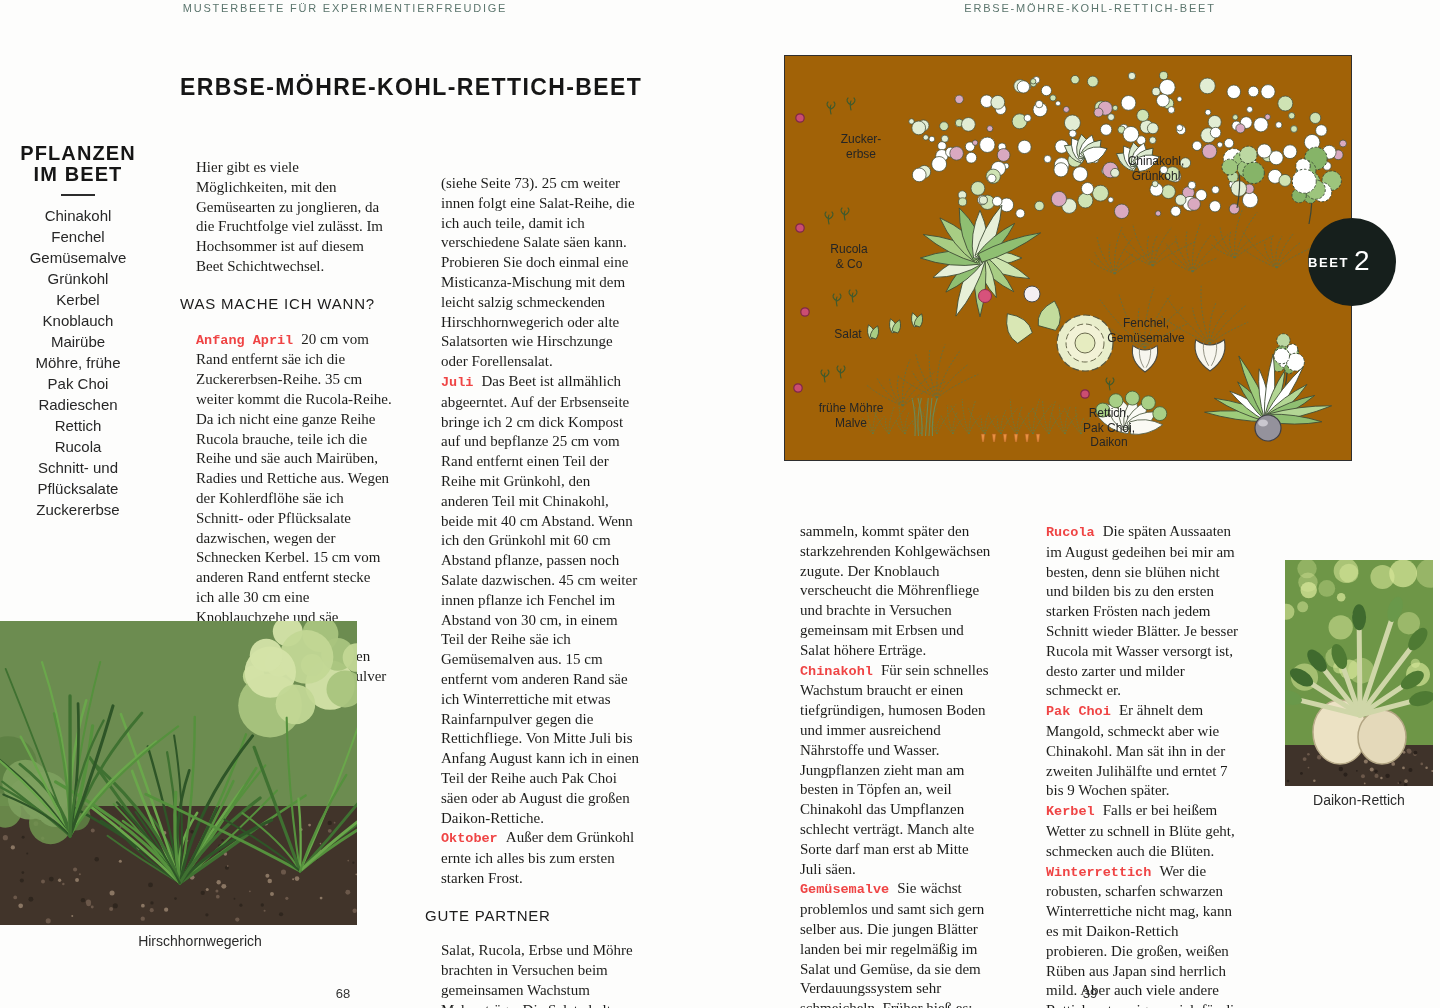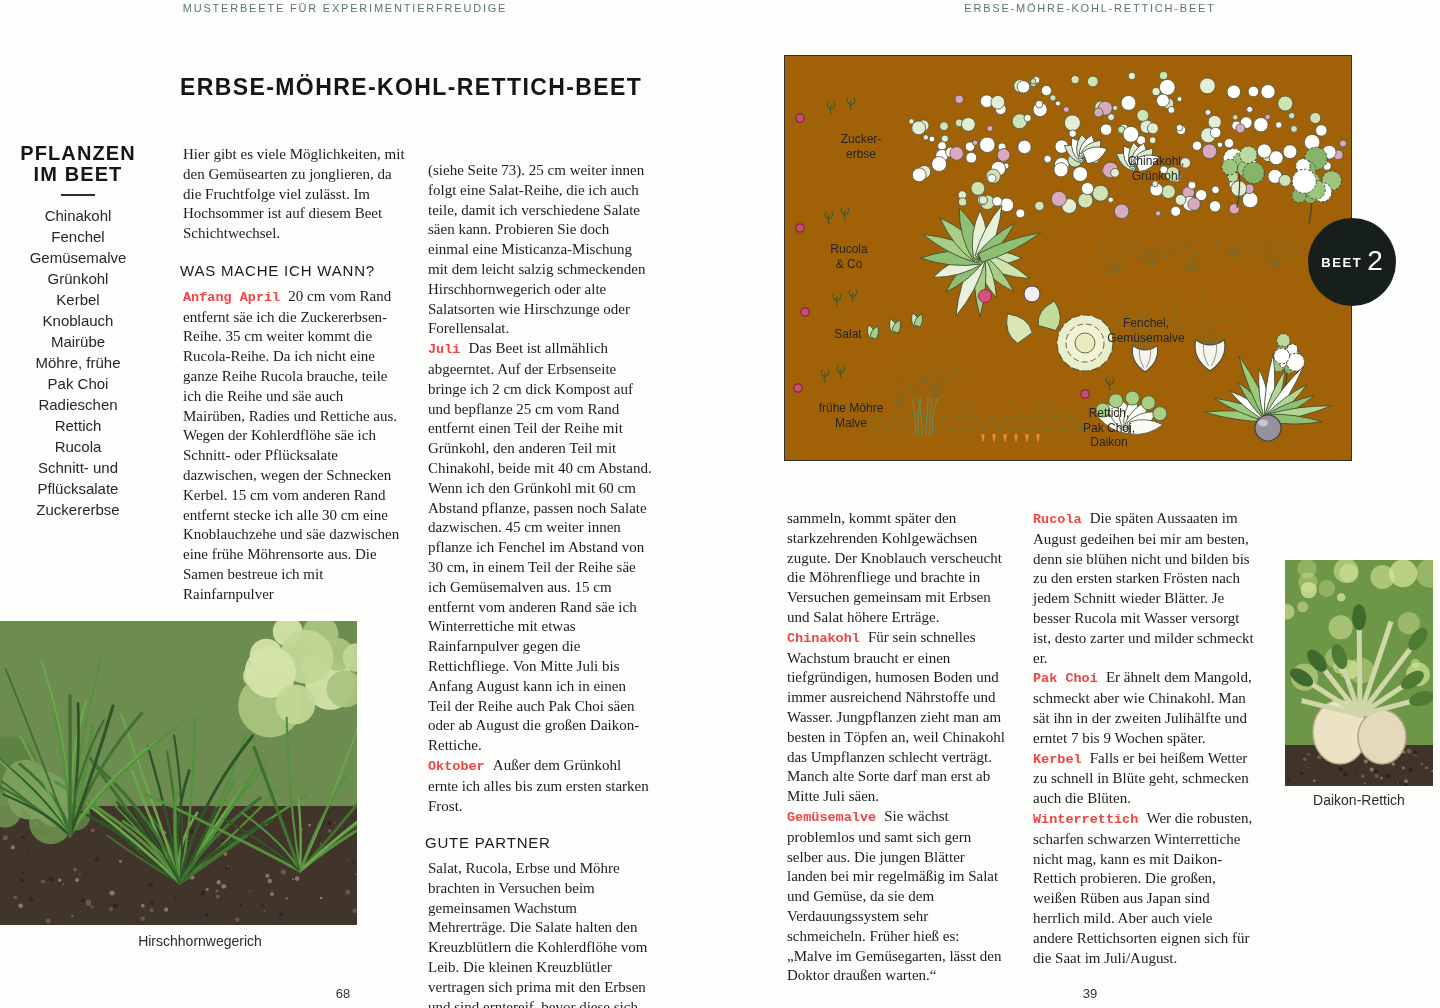--- a/index.html
+++ b/index.html
@@ -8,34 +8,34 @@
   .runhead{position:absolute;top:2px;font-size:11px;letter-spacing:1.8px;color:#5b756d;
            font-weight:500;text-align:center;white-space:nowrap;}
   .title{position:absolute;left:180px;top:74px;font-size:23px;font-weight:700;letter-spacing:1.4px;
          color:#161616;white-space:nowrap;}
   .sidebar{position:absolute;left:0px;top:143px;width:156px;text-align:center;}
   .sidebar-title{font-weight:700;font-size:20px;letter-spacing:1.1px;line-height:21px;color:#161616;}
   .sidebar-divider{width:34px;height:2px;background:#2c2c2c;margin:9px auto 9px;}
   .sidebar-list div{font-size:15px;line-height:21px;color:#272727;}
   .serifcol{position:absolute;font-family:"Liberation Serif",serif;font-size:15px;line-height:19.8px;
             color:#1d1d1b;}
-  .serifcol p{margin:3px;}
+  .serifcol p{margin:16px;}
   .colhead{font-family:"Liberation Sans",sans-serif;font-weight:400;font-size:15px;letter-spacing:0.8px;
            color:#1c1c1c;margin:17px 0 6px;}
   .lead{font-family:Liberation Mono, monospace;font-weight:700;font-size:13.5px;color:#ef4444;}
   .bedbox{position:absolute;left:784px;top:55px;width:568px;height:406px;border:1.5px solid #2f2f2f;
           background:#a16207;box-sizing:border-box;}
   .bedart{position:absolute;left:0;top:0;}
   .months{position:absolute;left:0;right:0;bottom:0;height:17px;display:flex;border-top:1.5px solid #2f2f2f;}
   .months div{flex:1;display:flex;align-items:center;justify-content:center;font-size:11.5px;
               color:#1c1c1c;border-left:1px solid #2f2f2f;font-weight:500;}
   .months div:first-child{border-left:none;}
   .bedlabel{position:absolute;font-size:12px;line-height:14.5px;color:#252525;text-align:center;z-index:3;}
   .badge{position:absolute;left:1308px;top:218px;width:88px;height:88px;border-radius:50%;background:#161f1c;
-         color:#fff;display:flex;align-items:center;justify-content:center;gap:5px;z-index:5;}
+         color:#fff;display:flex;align-items:center;gap:5px;z-index:5;}
   .badge .b1{font-size:13px;letter-spacing:1.6px;font-weight:600;}
   .badge .b2{font-size:28px;font-weight:500;margin-top:-3px;}
   .photo{position:absolute;overflow:hidden;background:#57743e;}
   .caption{position:absolute;font-size:14px;color:#2b2b2b;text-align:center;white-space:nowrap;}
   .pagenum{position:absolute;font-size:13px;color:#333;}
 </style>
 </head>
 <body>
 
 <div class="spread">

